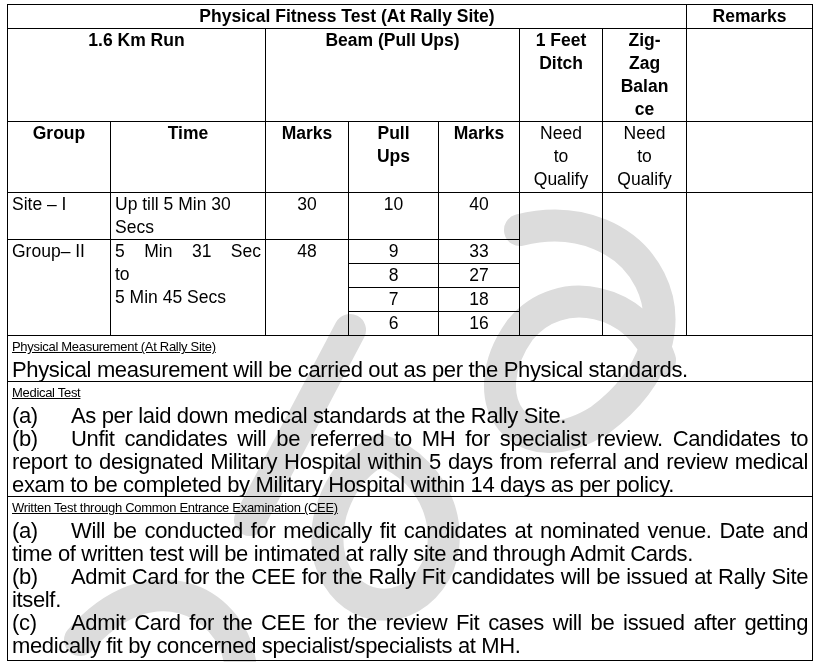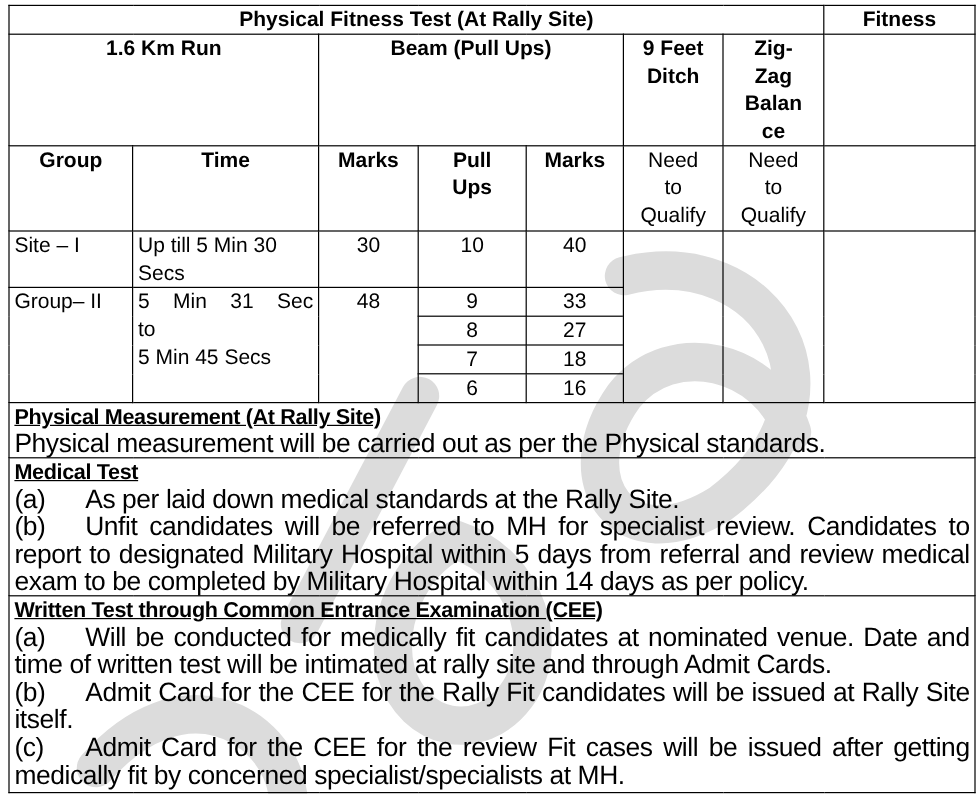--- a/index.html
+++ b/index.html
@@ -7,21 +7,21 @@
          font-family:"Liberation Sans", sans-serif; color:#000; }
   .wm { position:absolute; pointer-events:none; z-index:0; }
   table.ft { position:absolute; left:7px; top:4px; border-collapse:collapse;
              width:805px; table-layout:fixed; z-index:1; }
   table.ft td { border:1.3px solid #000; padding:0 4px; vertical-align:top;
                 font-size:17.5px; line-height:23px; }
   .b { font-weight:bold; }
   .c { text-align:center; }
   .hdr { height:22px; }
   .sec { font-family:"Liberation Sans", sans-serif; padding:0 4px !important; }
-  .sec-title { font-weight:bold; text-decoration:underline; font-size:18px; line-height:22px;
+  .sec-title { font-weight:normal; text-decoration:underline; font-size:13px; line-height:22px;
                letter-spacing:-0.3px; }
   .sec-text { font-size:22px; line-height:23px; letter-spacing:-0.35px; text-align:justify; }
   .item { display:block; text-align:justify; }
   .lbl { display:inline-block; width:59px; }
   .just { text-align:justify; text-align-last:justify; }
 </style>
 </head>
 <body>
 
 <svg class="wm" width="817" height="662" viewBox="0 0 817 662">
@@ -40,27 +40,27 @@
       <col style="width:83px">
     <col style="width:90px">
       <col style="width:81px">
       <col style="width:83px">
     <col style="width:84px">
       <col style="width:126px">
   </colgroup>
   <tbody>
       <tr class="hdr">
     <td colspan="7" class="b c">Physical Fitness Test (At Rally Site)</td>
-    <td class="b c">Fitness</td>
+    <td class="b c">Remarks</td>
   </tr>
   <tr style="height:92px">
     <td colspan="2" class="b c">1.6 Km Run</td>
     <td colspan="3" class="b c">Beam (Pull Ups)</td>
     <td class="b c">
-      <div>9 Feet</div>
+      <div>1 Feet</div>
       <div>Ditch</div>
     </td>
     <td class="b c">
       <div>Zig-</div>
       <div>Zag</div>
       <div>Balan</div>
       <div>ce</div>
     </td>
     <td></td>
   </tr>

